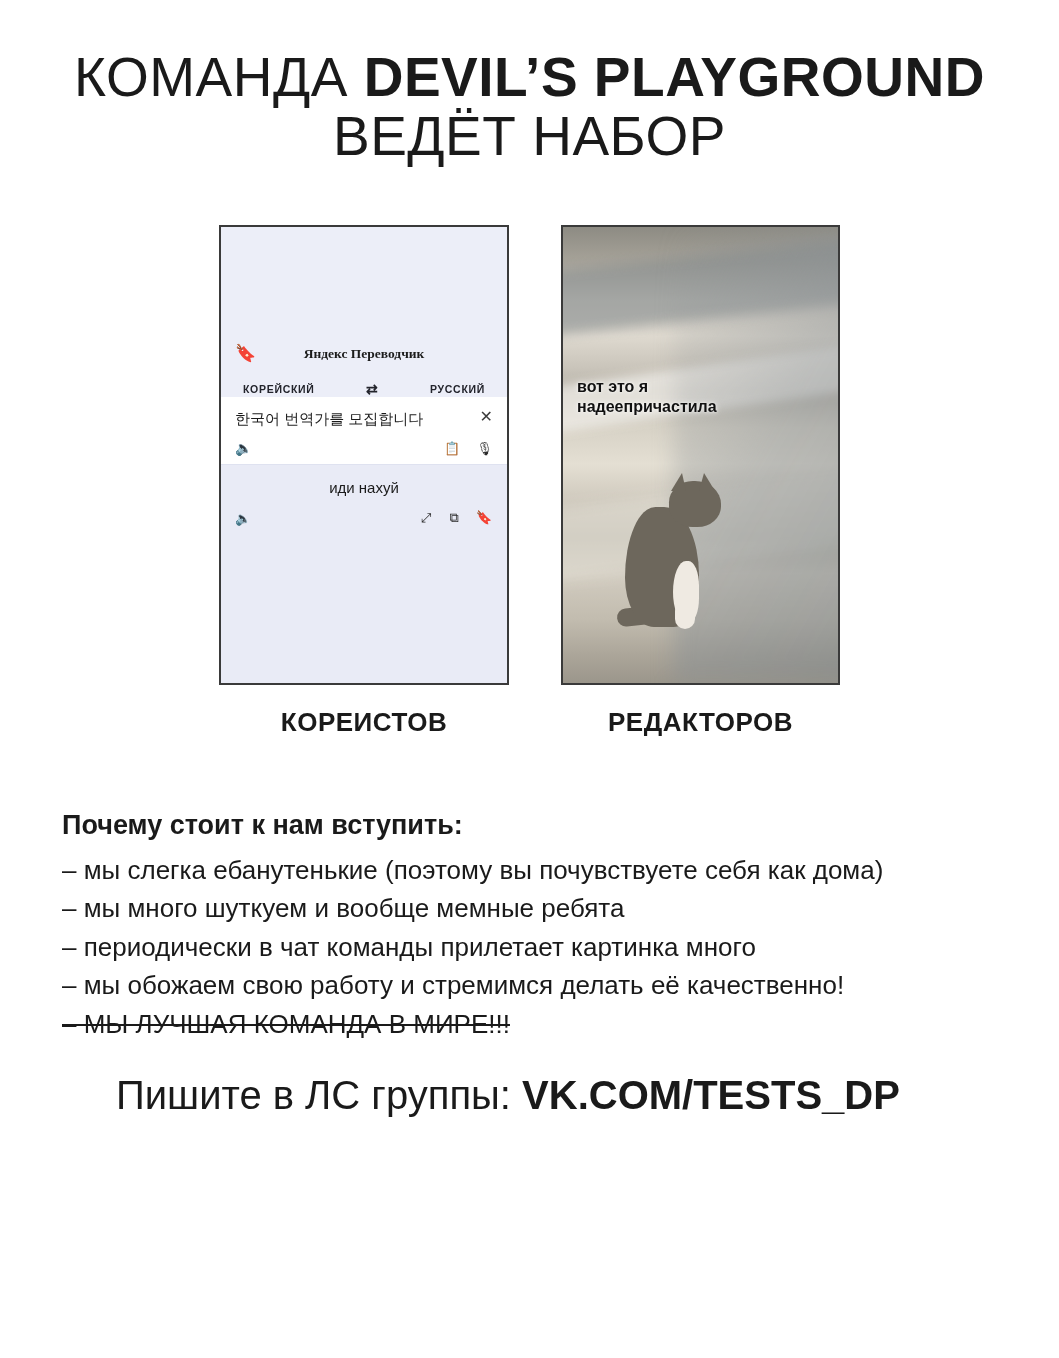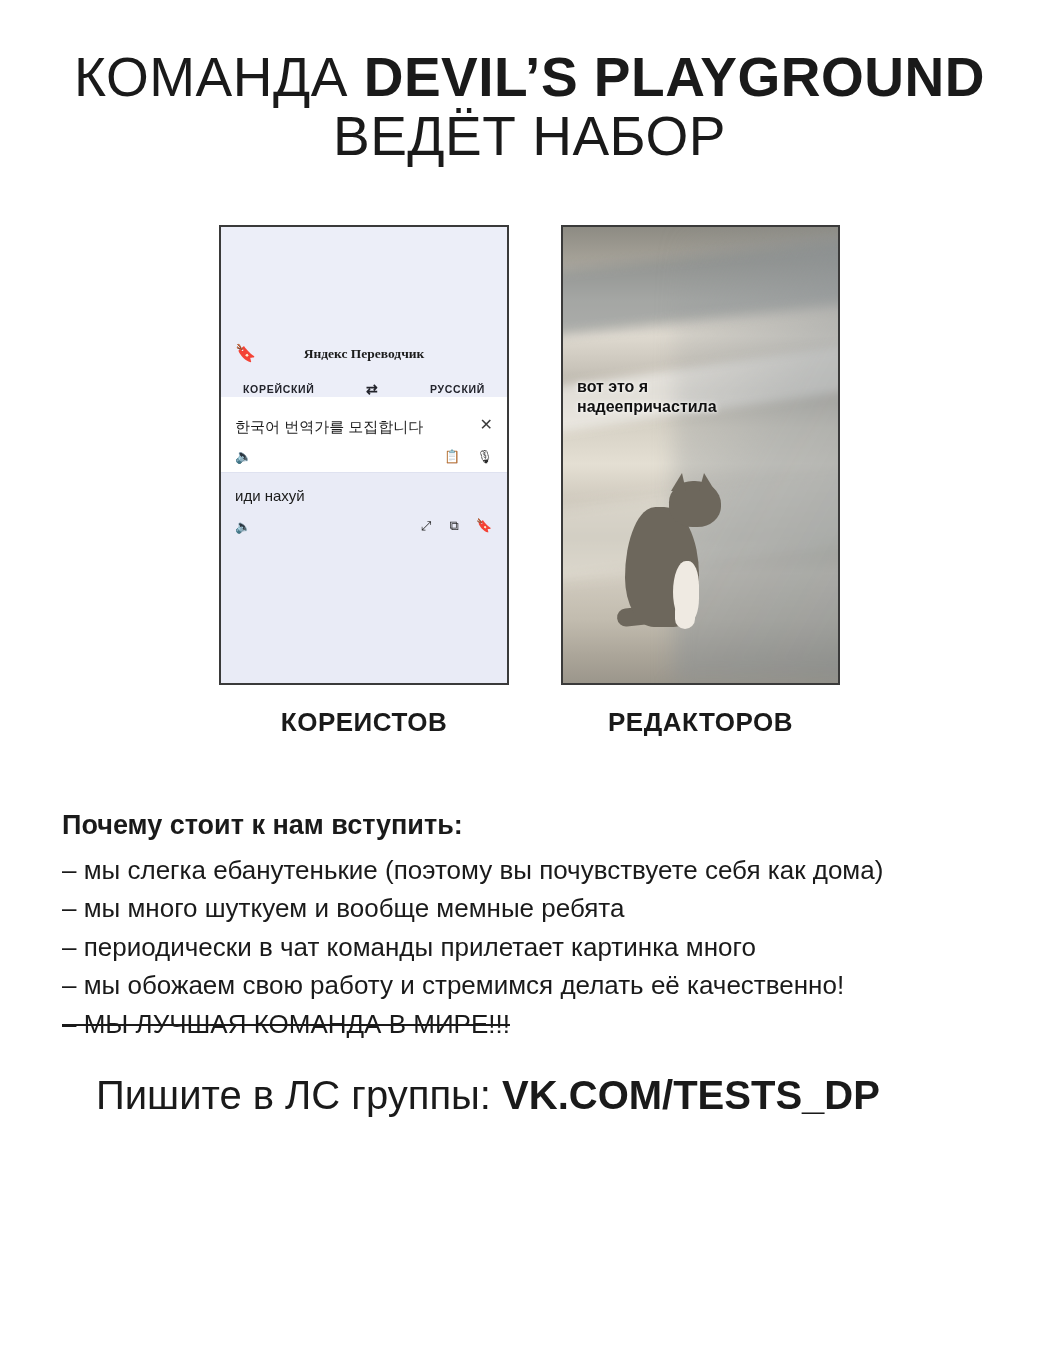--- a/index.html
+++ b/index.html
@@ -102,21 +102,21 @@
     justify-content: space-between;
     padding: 10px 22px 0 22px;
     font-size: 10.5px;
     font-weight: 700;
     letter-spacing: 0.7px;
     color: #23242c;
   }
   .tr-swap { font-size: 14px; color: #23242c; }
   .tr-source {
     background: #ffffff;
-    padding: 20px 14px 8px 14px;
+    padding: 12px 14px 8px 14px;
   }
   .tr-src-row {
     display: flex;
     align-items: flex-start;
     justify-content: space-between;
   }
   .tr-src-text {
     font-size: 15px;
     color: #1b1b1b;
     line-height: 1.3;
@@ -132,20 +132,21 @@
     align-items: center;
     justify-content: space-between;
     margin-top: 12px;
   }
   .tr-src-icons .left { font-size: 14px; color: #2b2b2b; }
   .tr-src-icons .right { display: flex; gap: 16px; font-size: 13px; color: #2b2b2b; }
   .tr-result {
     background: #e9ebf6;
     padding: 14px 14px 10px 14px;
     border-top: 1px solid #dfe2f0;
+    text-align: center;
   }
   .tr-res-text {
     font-size: 15px;
     color: #1b1b1b;
   }
   .tr-res-icons {
     display: flex;
     align-items: center;
     justify-content: space-between;
     margin-top: 14px;
@@ -320,20 +321,21 @@
     text-decoration: line-through;
     text-decoration-thickness: 2px;
   }
 
   .footer-line {
     margin-top: 30px;
     padding: 0 96px;
     font-size: 40px;
     font-weight: 400;
     white-space: nowrap;
+    margin-left: 20px;
   }
   .footer-line b { font-weight: 700; }
 </style>
 </head>
 <body>
 
 <div class="page">
 
   <div class="headline">
     <span class="line1"><span>КОМАНДА </span><b>DEVIL’S PLAYGROUND</b></span>

